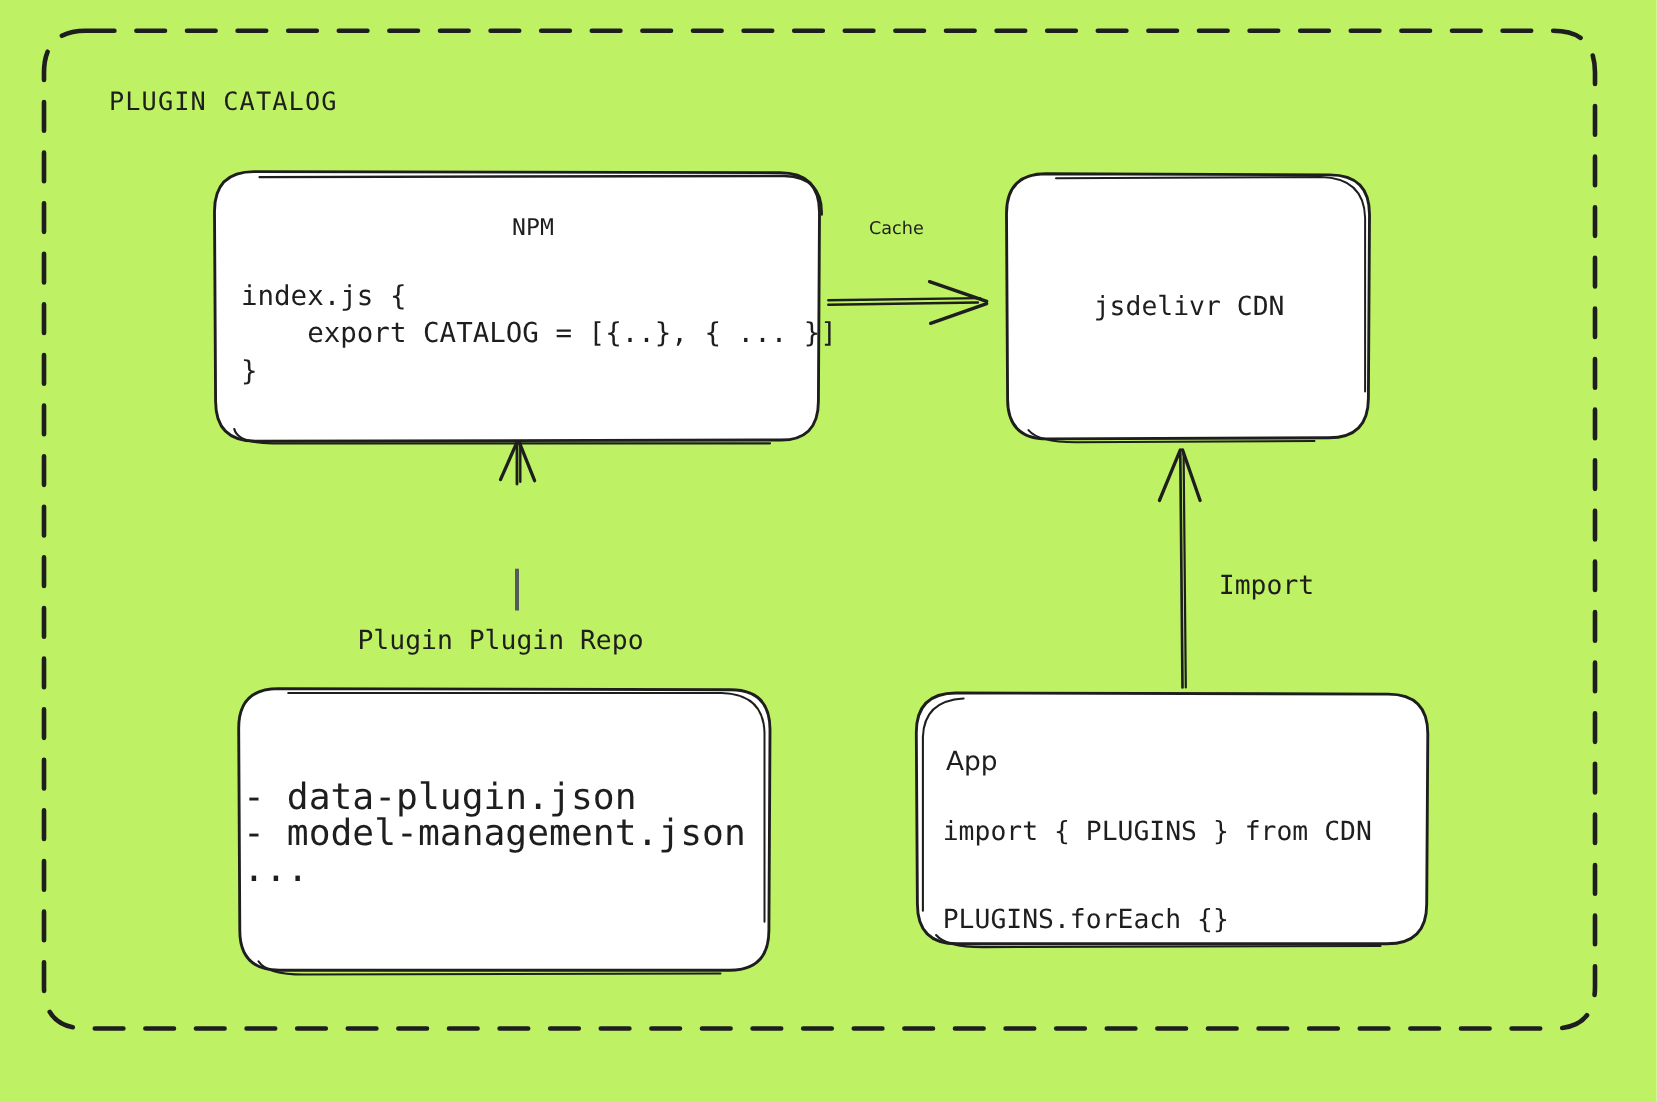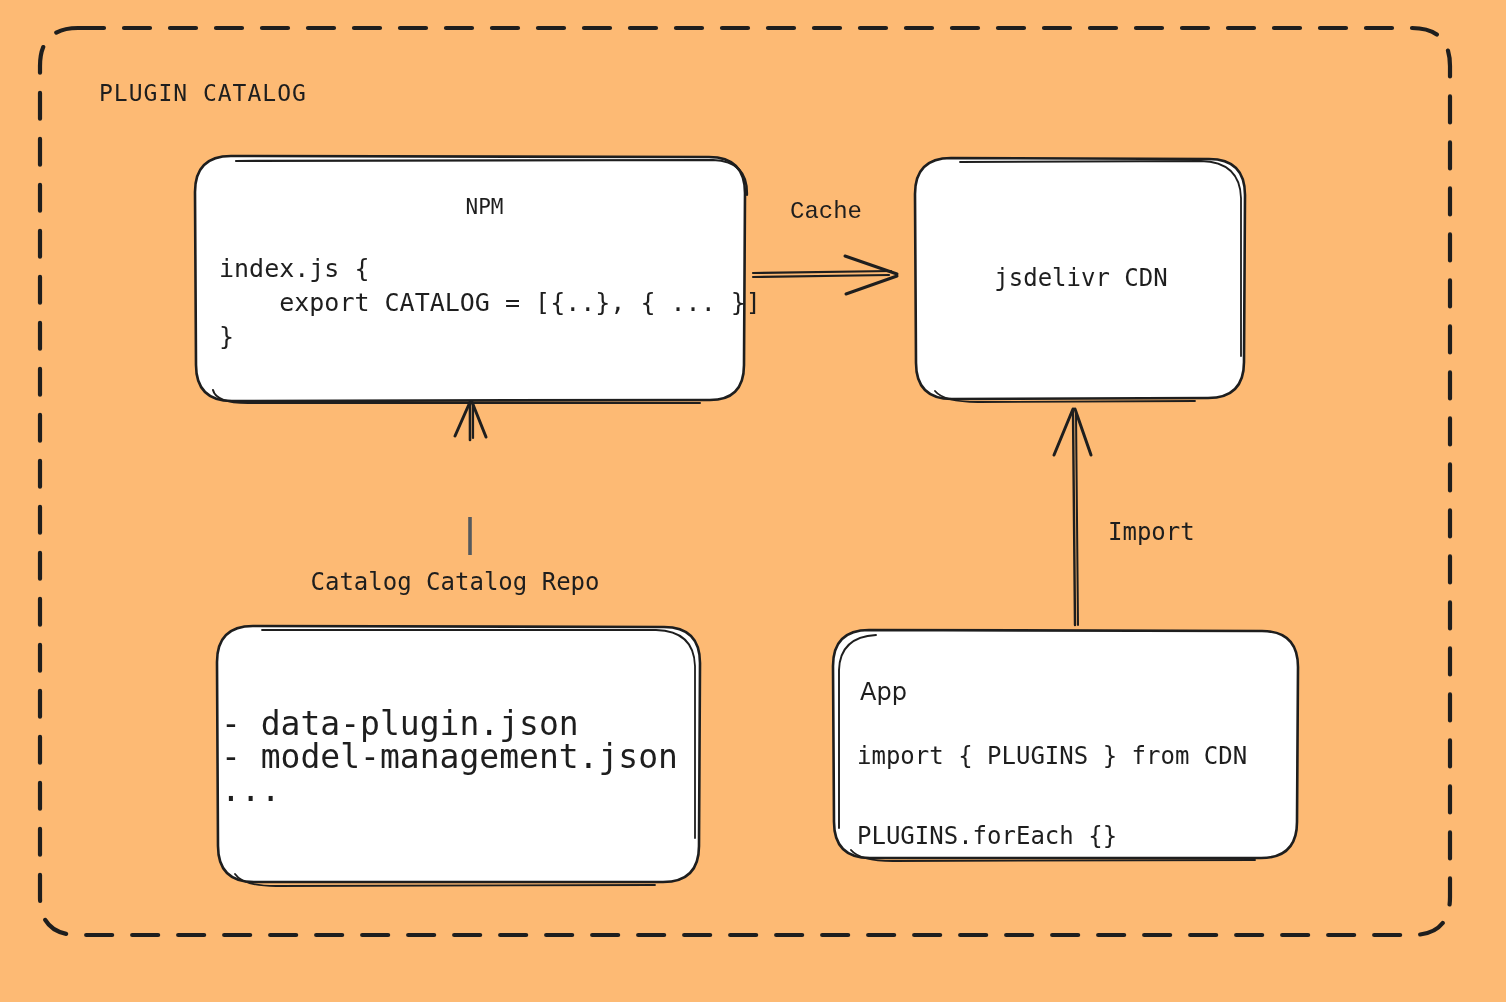--- a/index.html
+++ b/index.html
@@ -12,21 +12,21 @@
     width: 1506px;
     height: 1002px;
     overflow: hidden;
     font-family: "DejaVu Sans Mono", "Liberation Mono", monospace;
     color: #1e1e1e;
   }
   #canvas {
     position: relative;
     width: 1506px;
     height: 1002px;
-    background: #fdba74;
+    background: #bef264;
   }
   #sketch-layer {
     position: absolute;
     left: 0;
     top: 0;
     width: 1506px;
     height: 1002px;
     pointer-events: none;
   }
   .txt {
@@ -71,22 +71,21 @@
     top: 264px;
     width: 330px;
     text-align: center;
     font-size: 24px;
   }
 
   
   #cache-label {
     left: 790px;
     top: 198px;
-    font-size: 24px;
-    font-family: Liberation Mono, monospace;
+    font-size: 16px;
   }
 
   
   #webpack-label {
     left: 337px;
     top: 447px;
     width: 268px;
     text-align: center;
     font-size: 24px;
     line-height: 32px;
@@ -193,21 +192,21 @@
 
   <div class="txt mono" id="npm-code">index.js {
     export CATALOG = [{..}, { ... }]
 }</div>
 
   <div class="txt mono" id="cdn-title">jsdelivr CDN</div>
 
   <div class="txt sans" id="cache-label">Cache</div>
 
 
-  <div class="txt mono" id="repo-caption">Catalog Catalog Repo</div>
+  <div class="txt mono" id="repo-caption">Plugin Plugin Repo</div>
 
   <div class="txt mono" id="repo-list">- data-plugin.json
 - model-management.json
 ...</div>
 
   <div class="txt mono" id="import-label">Import</div>
 
   <div class="txt sans" id="app-title">App</div>
 
   <div class="txt mono" id="app-code">import { PLUGINS } from CDN

